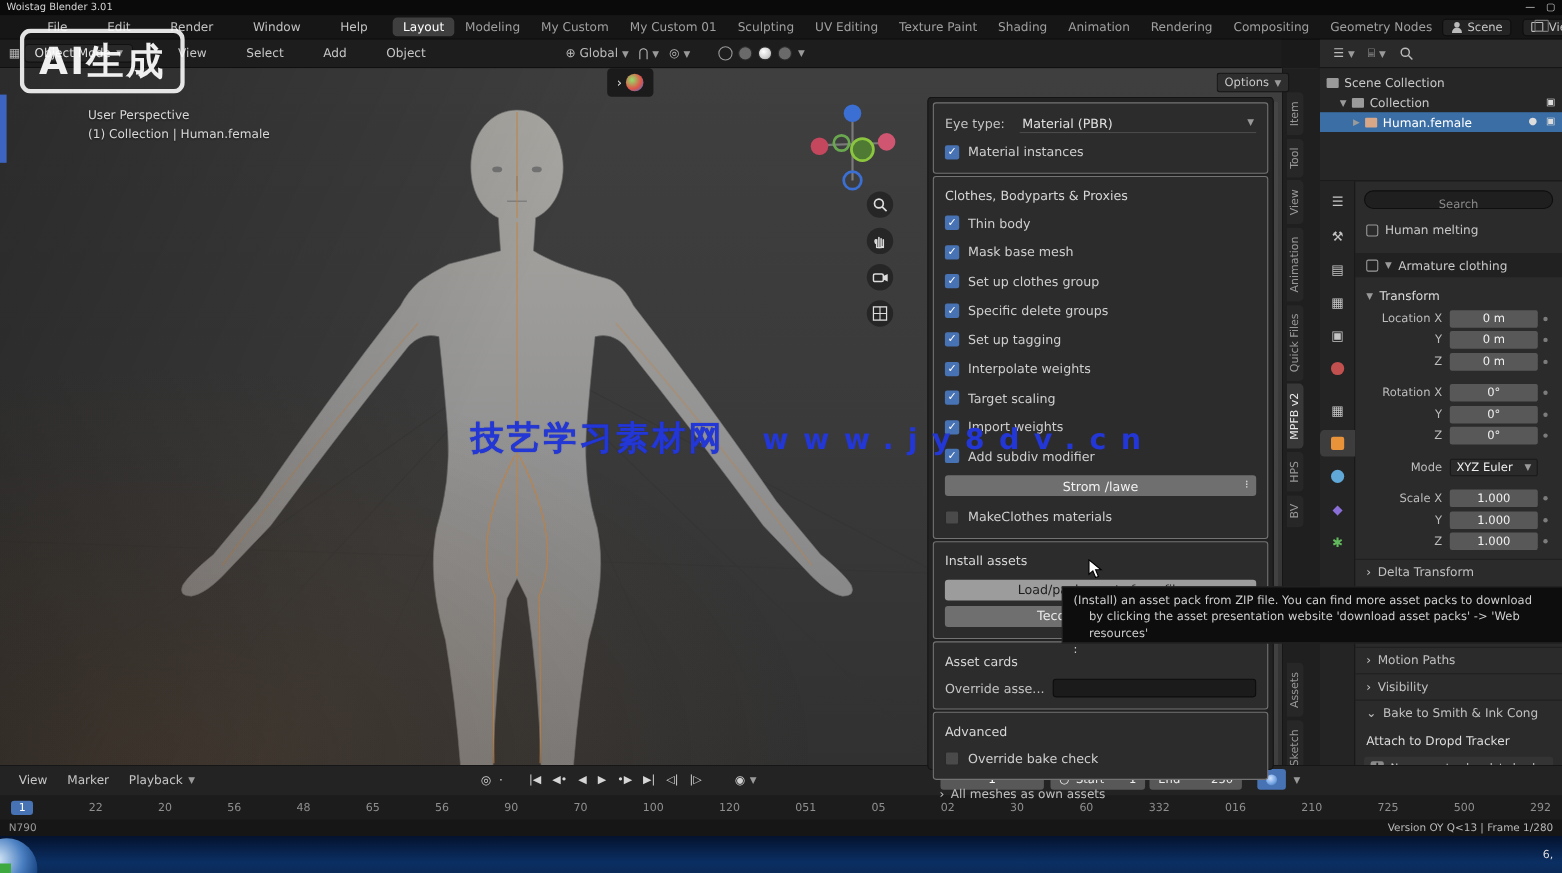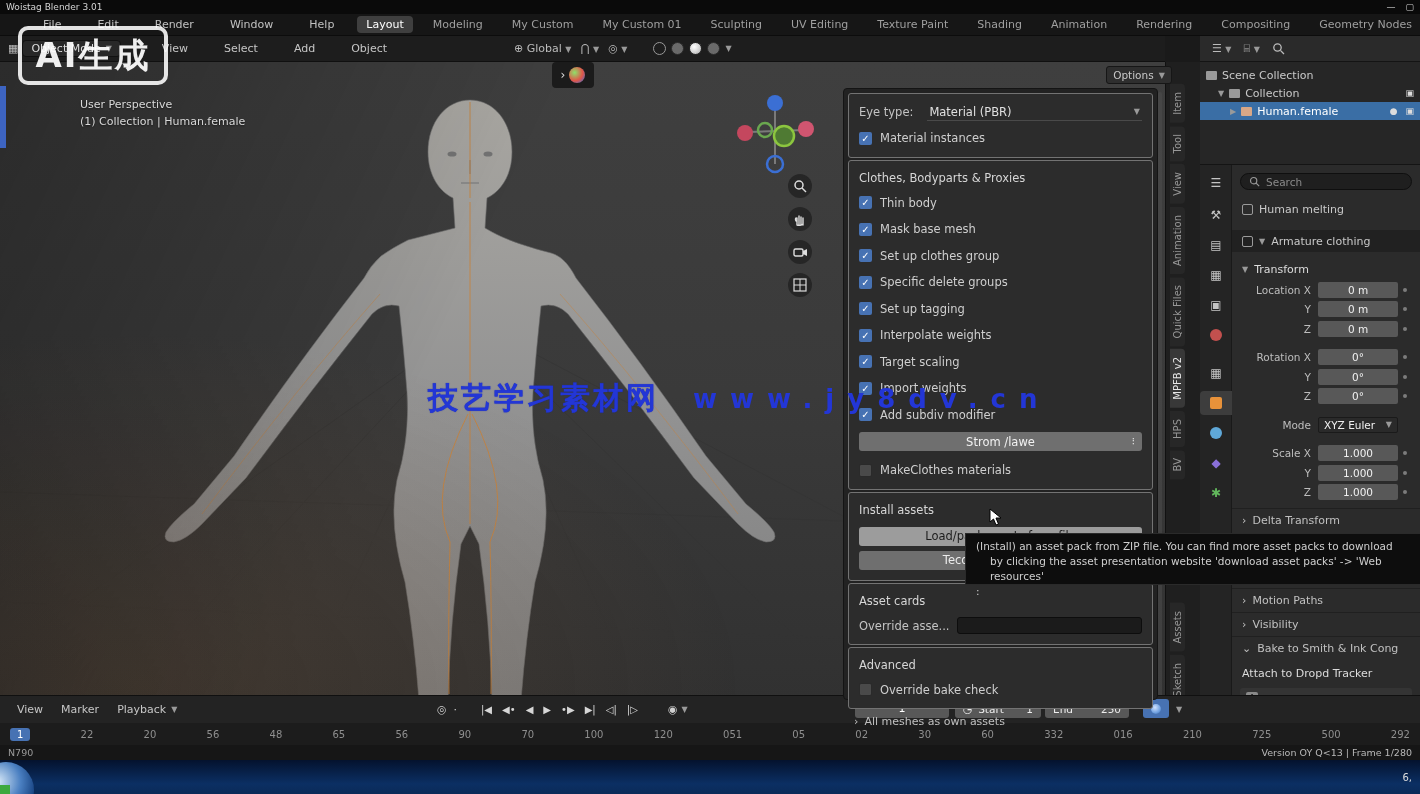--- a/index.html
+++ b/index.html
@@ -8,21 +8,21 @@
 
   
   .titlebar{position:absolute;left:0;top:0;width:1420px;height:14px;background:#0a0a0a;color:#d6d6d6;font-size:9px;display:flex;align-items:center;padding:0 6px;}
   .titlebar .win-controls{margin-left:auto;display:flex;gap:10px;color:#cfcfcf;font-size:9px;}
 
   
   .menubar{position:absolute;left:0;top:14px;width:1420px;height:22px;background:#161616;display:flex;align-items:center;font-size:11px;border-bottom:1px solid #0c0c0c;}
   .blender-ic{width:13px;height:13px;border-radius:50%;background:radial-gradient(circle at 40% 40%,#f5a336,#c4661a 70%);margin:0 8px 0 8px;}
   .menus{display:flex;gap:2px;}
   .menus span{padding:2px 7px;color:#c2c2c2;margin-left:20px;}
-  .wstabs{display:flex;gap:11px;margin-left:16px;}
+  .wstabs{display:flex;gap:1px;margin-left:16px;}
   .wstabs span{padding:2px 9px;color:#9f9f9f;border-radius:4px;white-space:nowrap;}
   .wstabs span.active{background:#3f3f3f;color:#fff;}
   .topbar-right{margin-left:auto;display:flex;align-items:center;gap:10px;margin-right:10px;}
   .chip{display:flex;align-items:center;gap:5px;background:#232323;border:1px solid #0e0e0e;border-radius:4px;padding:1px 7px;color:#c8c8c8;font-size:10.5px;}
   .person-ic{width:10px;height:10px;position:relative;display:inline-block;}
   .person-ic:before{content:"";position:absolute;left:3px;top:0;width:5px;height:5px;border-radius:50%;background:#bbb;}
   .person-ic:after{content:"";position:absolute;left:1px;top:5px;width:9px;height:5px;border-radius:5px 5px 0 0;background:#bbb;}
   .imgstack-ic{width:11px;height:9px;border:1px solid #bbb;border-radius:1px;position:relative;}
   .imgstack-ic:after{content:"";position:absolute;left:2px;top:-3px;width:11px;height:9px;border:1px solid #777;border-radius:1px;}
 
@@ -86,21 +86,21 @@
   .orow .oright{margin-left:auto;display:flex;gap:8px;color:#ddd;font-size:9px;}
 
   
   .props{position:absolute;left:1200px;top:165px;width:220px;height:580px;background:#2b2b2b;font-size:11px;}
   .prop-strip{position:absolute;left:0;top:0;width:32px;height:580px;background:#242424;border-right:1px solid #191919;}
   .pt-ic{position:absolute;left:0;width:32px;height:24px;display:flex;align-items:center;justify-content:center;font-size:12px;color:#c4c4c4;}
   .pt-ic.on{background:#3d3d3d;border-radius:4px 0 0 4px;}
   .sphere{width:12px;height:12px;border-radius:50%;}
   .sq{width:12px;height:12px;border-radius:2px;}
   .prop-body{position:absolute;left:32px;top:0;width:188px;height:580px;}
-  .search-row{display:flex;align-items:center;gap:6px;margin:8px 8px 0 8px;background:#1f1f1f;border:1px solid #0f0f0f;border-radius:9px;height:17px;padding:0 8px;color:#8a8a8a;font-size:10.5px;}
+  .search-row{display:flex;align-items:center;gap:6px;margin:8px 8px 0 8px;background:#1f1f1f;border:1px solid #0f0f0f;border-radius:9px;height:17px;padding:0 8px;color:#8a8a8a;font-size:10.5px;flex-direction:column;}
   .crumb{display:flex;align-items:center;gap:6px;height:22px;padding:0 10px;color:#c8c8c8;margin-top:8px;}
   .crumb .cic{width:11px;height:11px;border:1px solid #9a9a9a;border-radius:2px;flex:none;}
   .crumb.band{background:#212121;margin-top:10px;}
   .sec-title{display:flex;gap:6px;align-items:center;color:#dcdcdc;padding:0 10px;height:22px;margin-top:6px;}
   .trow{display:flex;align-items:center;height:19.5px;padding-right:4px;}
   .tlabel{width:86px;text-align:right;color:#bdbdbd;padding-right:7px;font-size:10.5px;flex:none;}
   .tfield{width:80px;height:16px;background:#585858;border-radius:2px;color:#f0f0f0;display:flex;align-items:center;justify-content:center;font-size:10.5px;}
   .tfield.enum{background:#2a2a2a;border:1px solid #1a1a1a;justify-content:space-between;padding:0 5px;}
   .tdot{width:4px;height:4px;border-radius:50%;background:#7c7c7c;margin-left:5px;flex:none;}
   .tgap{height:9px;}

